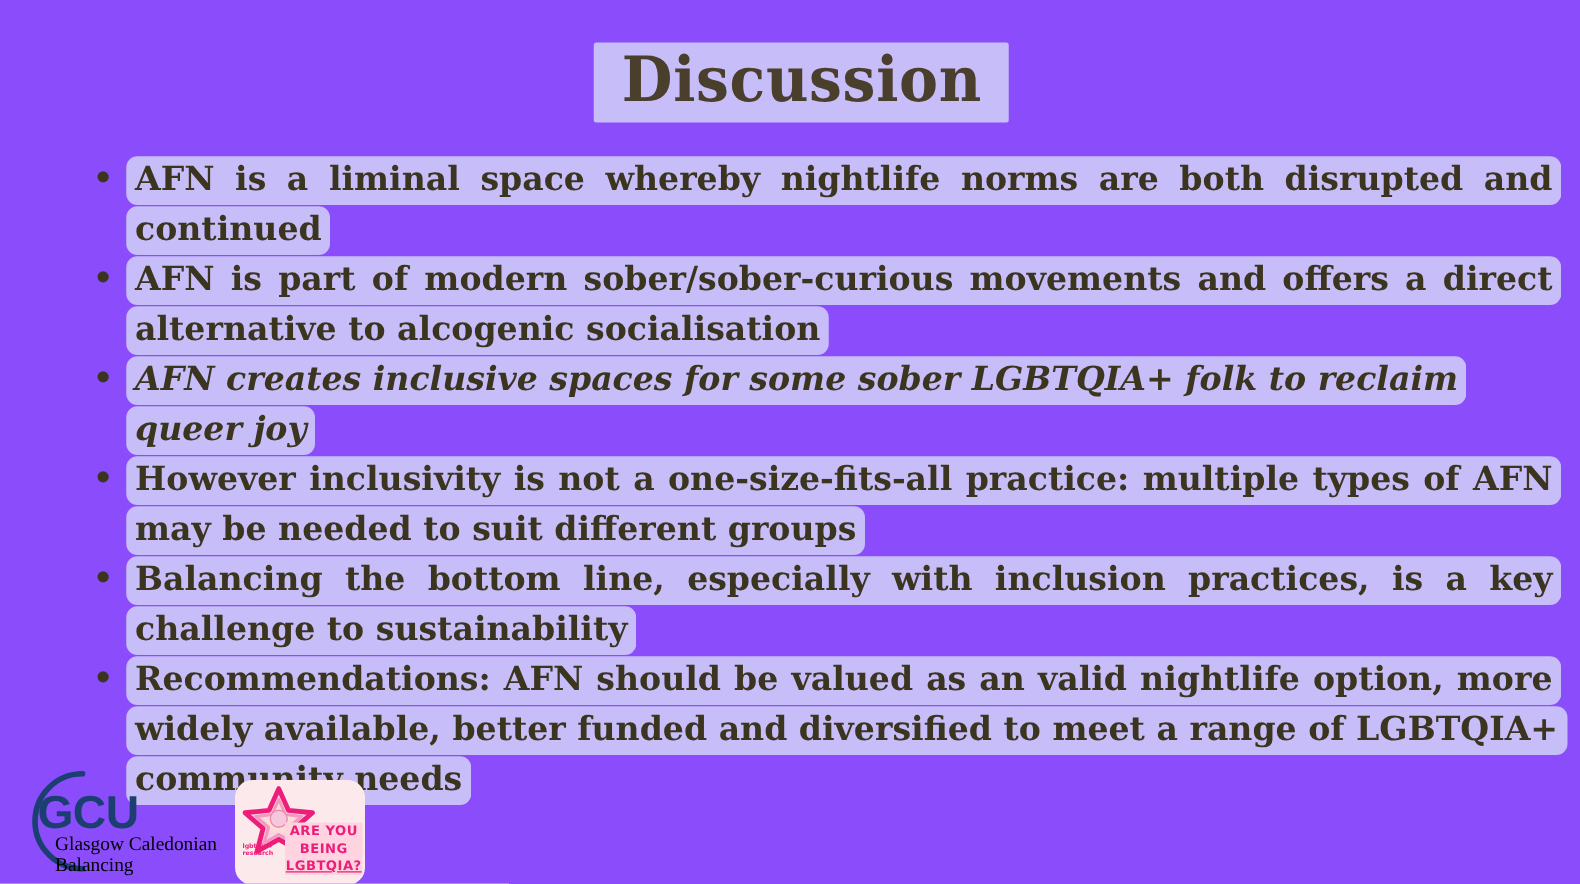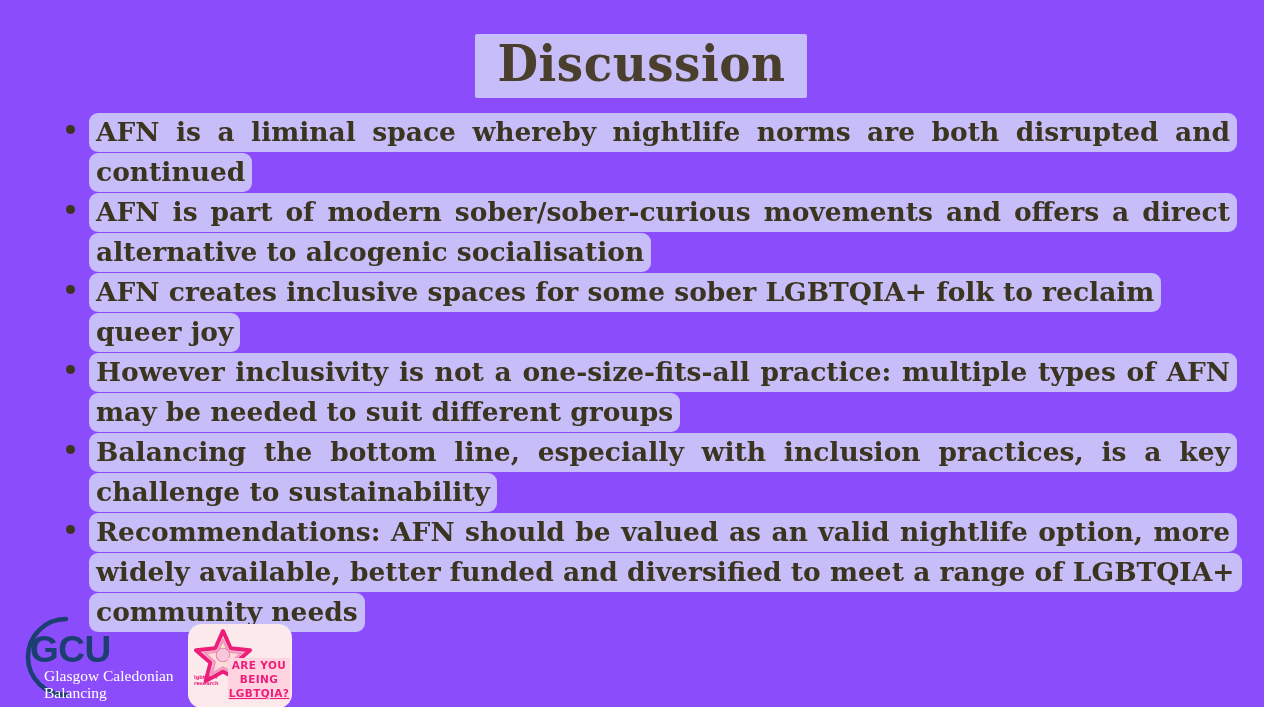--- a/index.html
+++ b/index.html
@@ -48,21 +48,21 @@
     transform: scaleX(1.04);
     transform-origin: center;
   }
 
   
   .body-list {
     position: absolute;
     left: 61px;
     top: 112px;
     width: 1176px;
-    margin: 0;
+    margin: 12px;
     padding: 0;
     list-style: none;
   }
   .bullet-row {
     position: relative;
     padding-left: 28px;
     margin-bottom: 0px;
   }
   .bullet-dot {
     position: absolute;
@@ -87,20 +87,21 @@
     background: #C6BDF9;
     border-radius: 9px;
     padding: 3px 7px 5px 7px;
   }
   .bullet-block {
     text-align: justify;
     text-align-last: left;
   }
   .bullet-block.nojustify {
     text-align: left;
+    font-style: italic;
   }
 
   
   .footer {
     position: absolute;
     left: 0;
     bottom: 0;
     width: 1264px;
     height: 100px;
   }
@@ -129,21 +130,21 @@
     color: #1C3F72;
     letter-spacing: -0.5px;
   }
   .gcu-sub {
     position: absolute;
     left: 36px;
     top: 58px;
     font-family: "Liberation Serif", "DejaVu Serif", serif;
     font-size: 15.5px;
     line-height: 17px;
-    color: #ffffff;
+    color: #000000;
     width: 140px;
   }
 
   
   .ays-logo {
     position: absolute;
     left: 188px;
     top: 17px;
     width: 104px;
     height: 84px;

